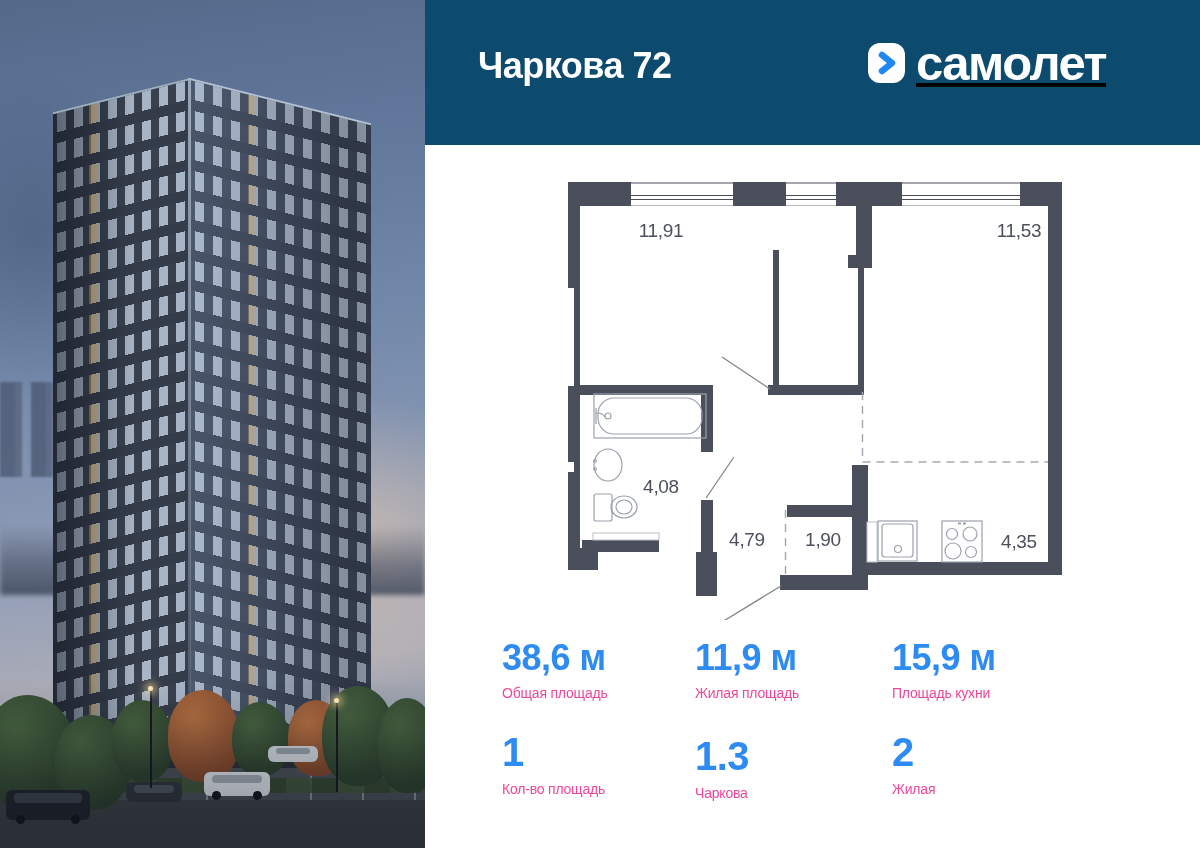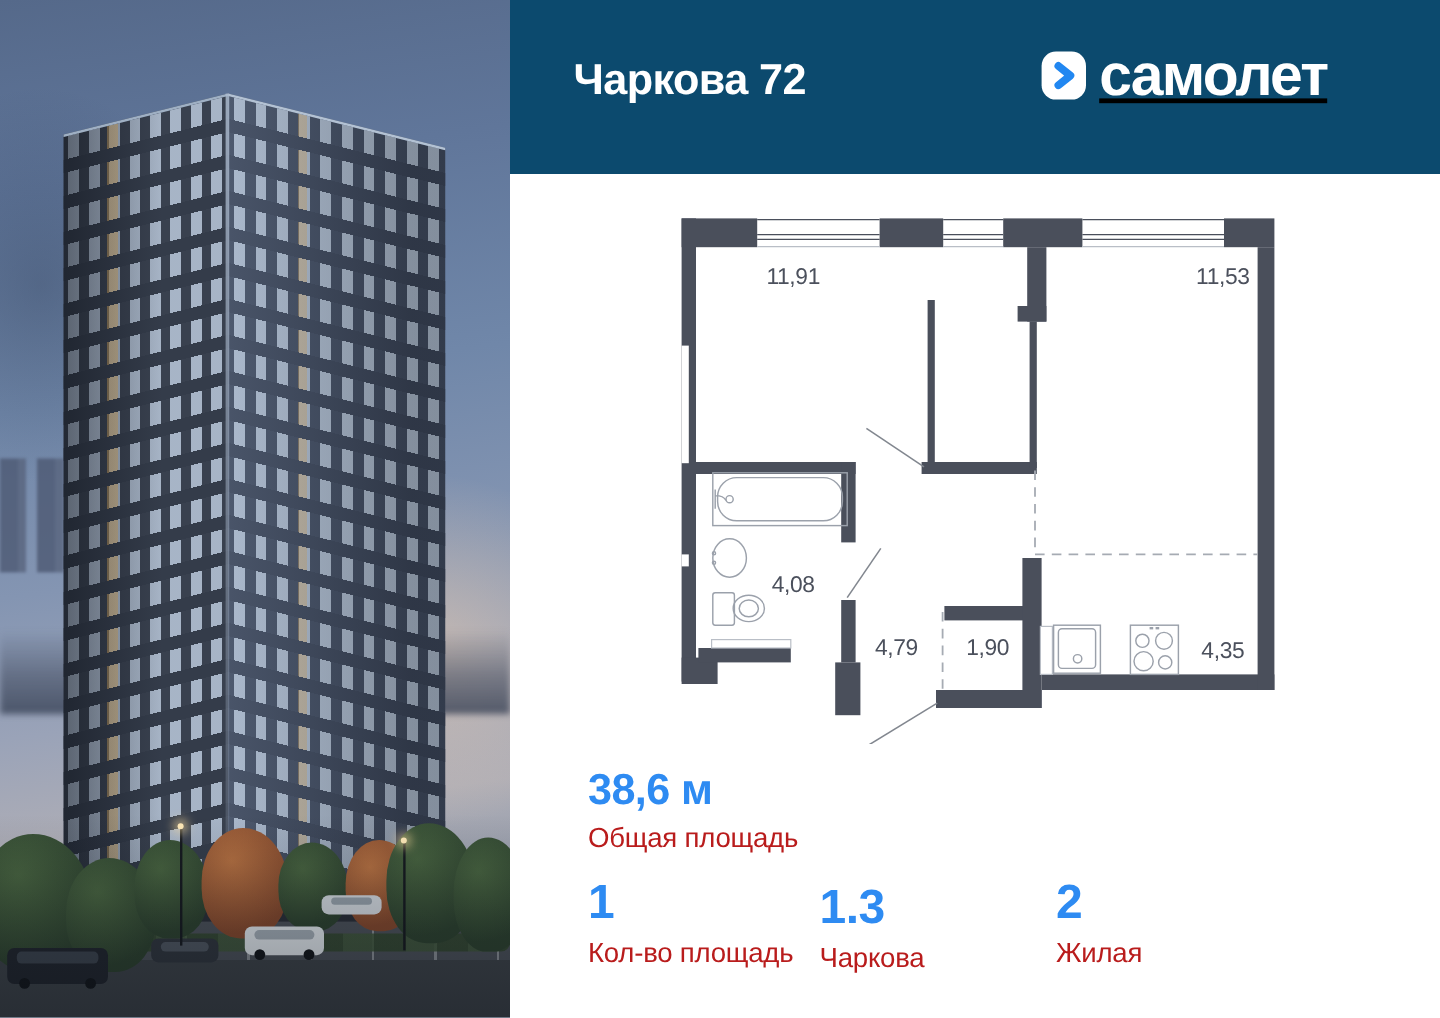--- a/index.html
+++ b/index.html
@@ -58,24 +58,24 @@
   .page-title{position:absolute;left:53px;top:48px;font-size:36px;line-height:1;font-weight:700;
     color:#ffffff;letter-spacing:-0.5px;}
   .logo{position:absolute;left:443px;top:43px;display:flex;align-items:center;gap:11px;text-decoration:underline;}
   .logo-icon{width:37px;height:40px;background:#ffffff;border-radius:12px;
     display:flex;align-items:center;justify-content:center;}
   .logo-text{font-size:49px;line-height:40px;font-weight:700;color:#ffffff;letter-spacing:-1.5px;}
   
   .plan{position:absolute;left:130px;top:170px;width:520px;height:450px;}
   .plan text{font-size:19px;fill:#4b505c;letter-spacing:-0.3px;}
   
-  .stat{position:absolute;}
+  .stat{position:absolute;margin-left:12px;}
   .stat-value{font-size:36px;line-height:1;font-weight:700;color:#2e8bf2;letter-spacing:-0.5px;}
   .row2 .stat-value{font-size:40px;}
-  .stat-label{margin-top:9px;font-size:23px;color:#b91c1c;letter-spacing:-0.2px;}
+  .stat-label{margin-top:9px;font-size:14px;color:#ec4899;letter-spacing:-0.2px;}
 </style>
 </head>
 <body>
 
 <div class="photo">
   <div class="sky"></div>
   <div class="skyline abs"></div>
   <div class="treeline abs"></div>
   <div class="facade facade-left"></div>
   <div class="facade facade-right"></div>
@@ -227,20 +227,28 @@
       <text x="192" y="376">4,79</text>
       <text x="268" y="376">1,90</text>
       <text x="464" y="378">4,35</text>
     </g>
   </svg>
 
   <div class="stat" style="left:65px;top:640px">
     <div class="stat-value">38,6 м</div>
     <div class="stat-label">Общая площадь</div>
   </div>
+  <div class="stat" style="left:258px;top:640px">
+    <div class="stat-value">11,9 м</div>
+    <div class="stat-label">Жилая площадь</div>
+  </div>
+  <div class="stat" style="left:455px;top:640px">
+    <div class="stat-value">15,9 м</div>
+    <div class="stat-label">Площадь кухни</div>
+  </div>
 
   <div class="stat row2" style="left:65px;top:732px">
     <div class="stat-value">1</div>
     <div class="stat-label">Кол-во площадь</div>
   </div>
   <div class="stat row2" style="left:258px;top:736px">
     <div class="stat-value">1.3</div>
     <div class="stat-label">Чаркова</div>
   </div>
   <div class="stat row2" style="left:455px;top:732px">

